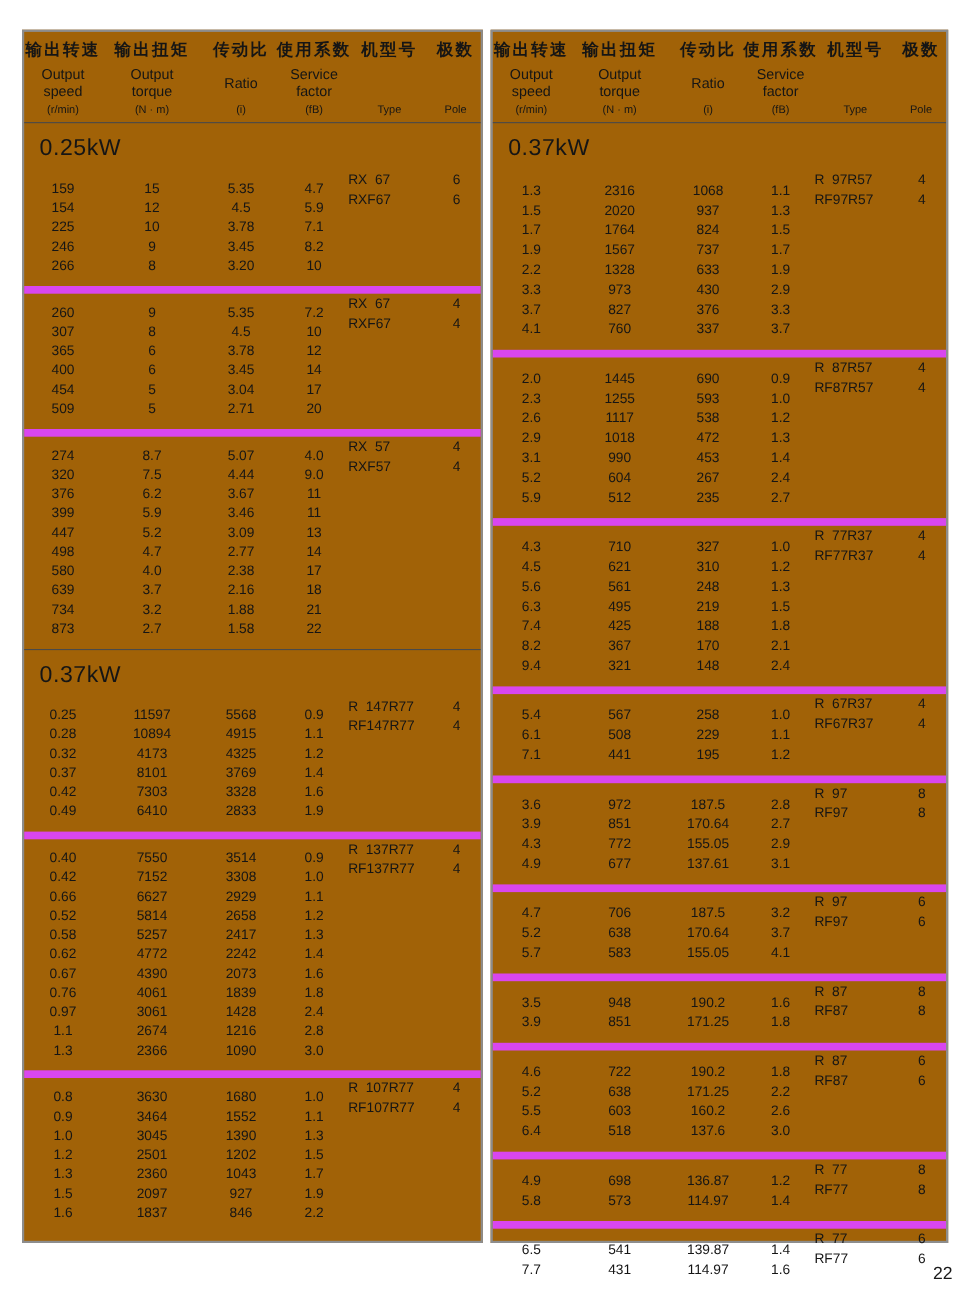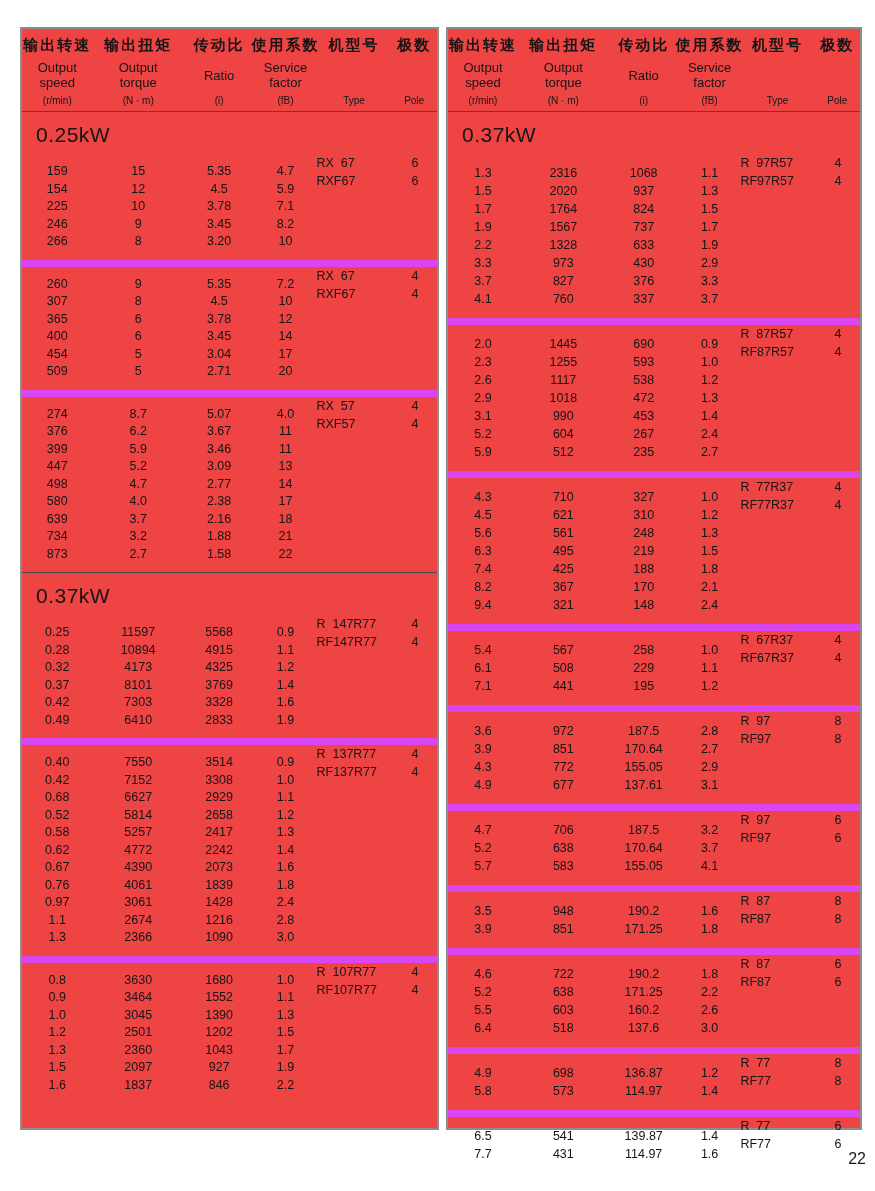--- a/index.html
+++ b/index.html
@@ -10,21 +10,21 @@
     color:#151515;
     position:relative;
     overflow:hidden;
   }
   .sheet { position:absolute; inset:0; }
 
   .panel {
     position:absolute; top:27px; height:1103px;
     border:2px solid #8d8d8d;
     box-sizing:border-box;
-    background:#ef4444;
+    background:#a16207;
   }
   .panel.left  { left:20px;  width:419px; }
   .panel.right { left:446px; width:416px; }
 
   .thead {
     display:grid;
     grid-template-columns:17% 22% 17% 15% 18% 11%;
     height:83px;
     border-bottom:1px solid #4a4a4a;
     padding:7px 0 5px 0;
@@ -216,20 +216,26 @@
           </div>
         </div>
         <div class="group">
           <div class="row">
             <div class="cell cell-output-speed">274</div>
             <div class="cell cell-output-torque">8.7</div>
             <div class="cell cell-ratio">5.07</div>
             <div class="cell cell-service-factor">4.0</div>
           </div>
           <div class="row">
+            <div class="cell cell-output-speed">320</div>
+            <div class="cell cell-output-torque">7.5</div>
+            <div class="cell cell-ratio">4.44</div>
+            <div class="cell cell-service-factor">9.0</div>
+          </div>
+          <div class="row">
             <div class="cell cell-output-speed">376</div>
             <div class="cell cell-output-torque">6.2</div>
             <div class="cell cell-ratio">3.67</div>
             <div class="cell cell-service-factor">11</div>
           </div>
           <div class="row">
             <div class="cell cell-output-speed">399</div>
             <div class="cell cell-output-torque">5.9</div>
             <div class="cell cell-ratio">3.46</div>
             <div class="cell cell-service-factor">11</div>
@@ -339,21 +345,21 @@
             <div class="cell cell-ratio">3514</div>
             <div class="cell cell-service-factor">0.9</div>
           </div>
           <div class="row">
             <div class="cell cell-output-speed">0.42</div>
             <div class="cell cell-output-torque">7152</div>
             <div class="cell cell-ratio">3308</div>
             <div class="cell cell-service-factor">1.0</div>
           </div>
           <div class="row">
-            <div class="cell cell-output-speed">0.68</div>
+            <div class="cell cell-output-speed">0.66</div>
             <div class="cell cell-output-torque">6627</div>
             <div class="cell cell-ratio">2929</div>
             <div class="cell cell-service-factor">1.1</div>
           </div>
           <div class="row">
             <div class="cell cell-output-speed">0.52</div>
             <div class="cell cell-output-torque">5814</div>
             <div class="cell cell-ratio">2658</div>
             <div class="cell cell-service-factor">1.2</div>
           </div>

